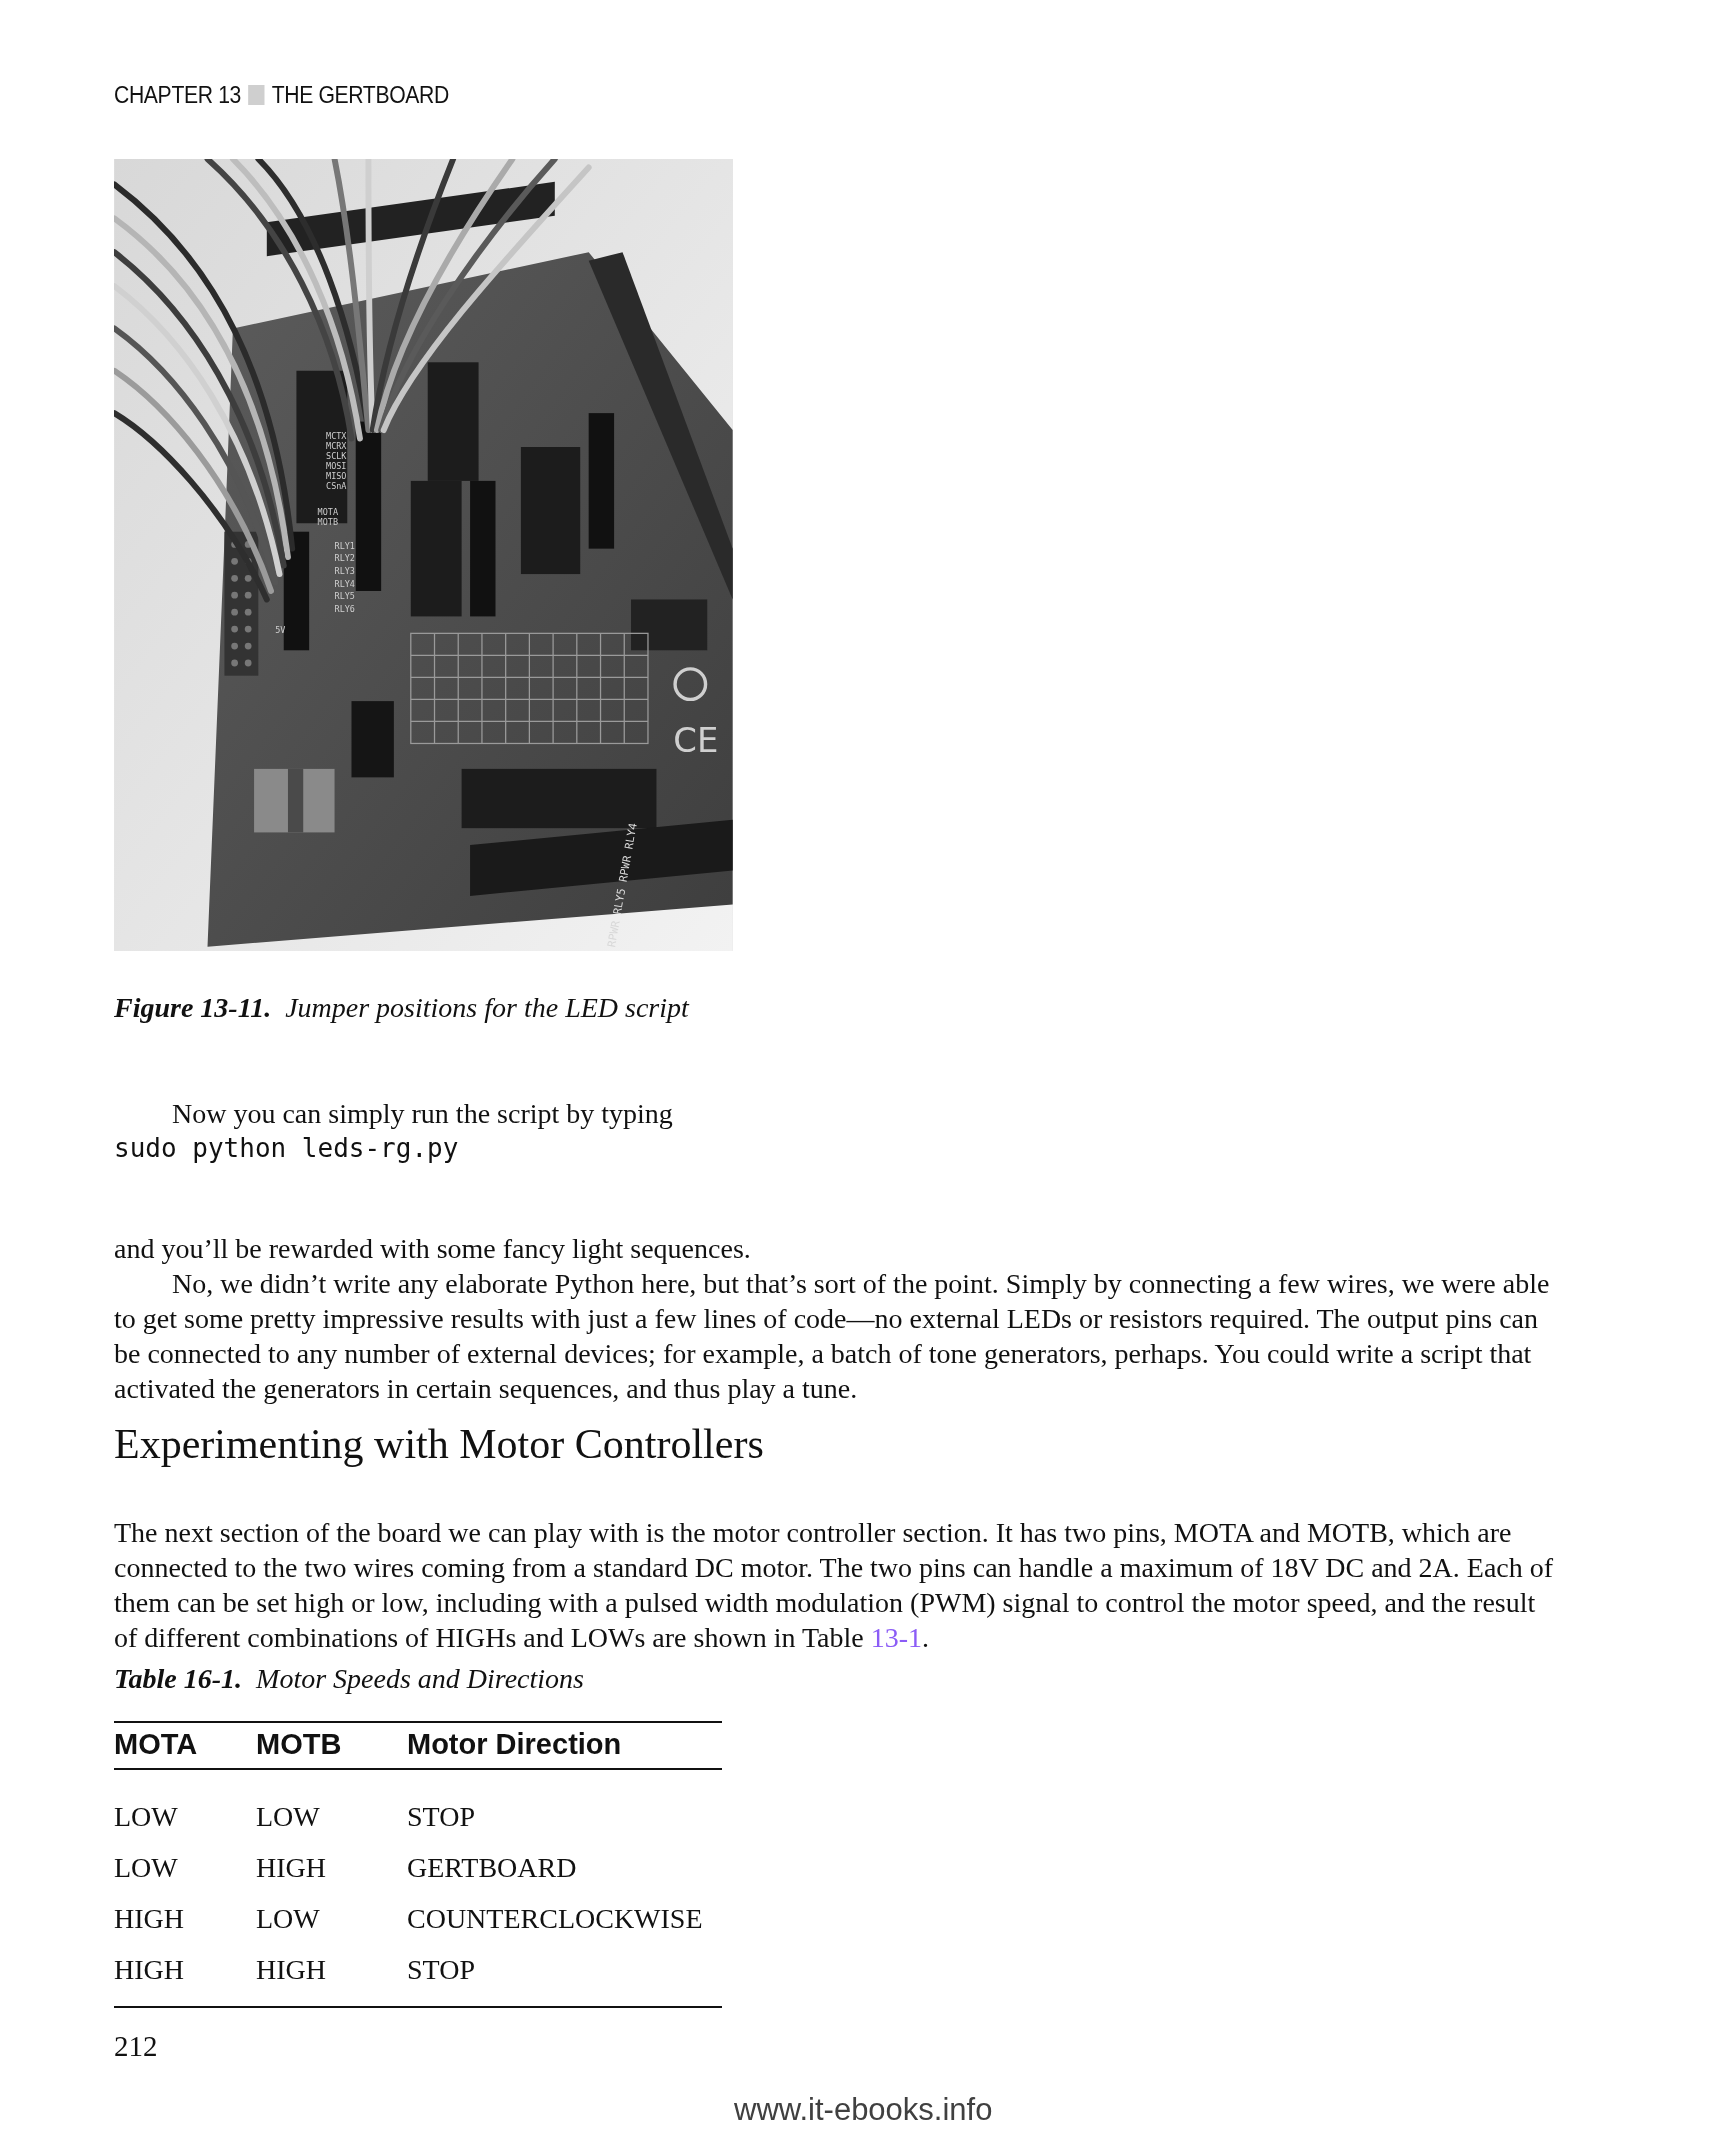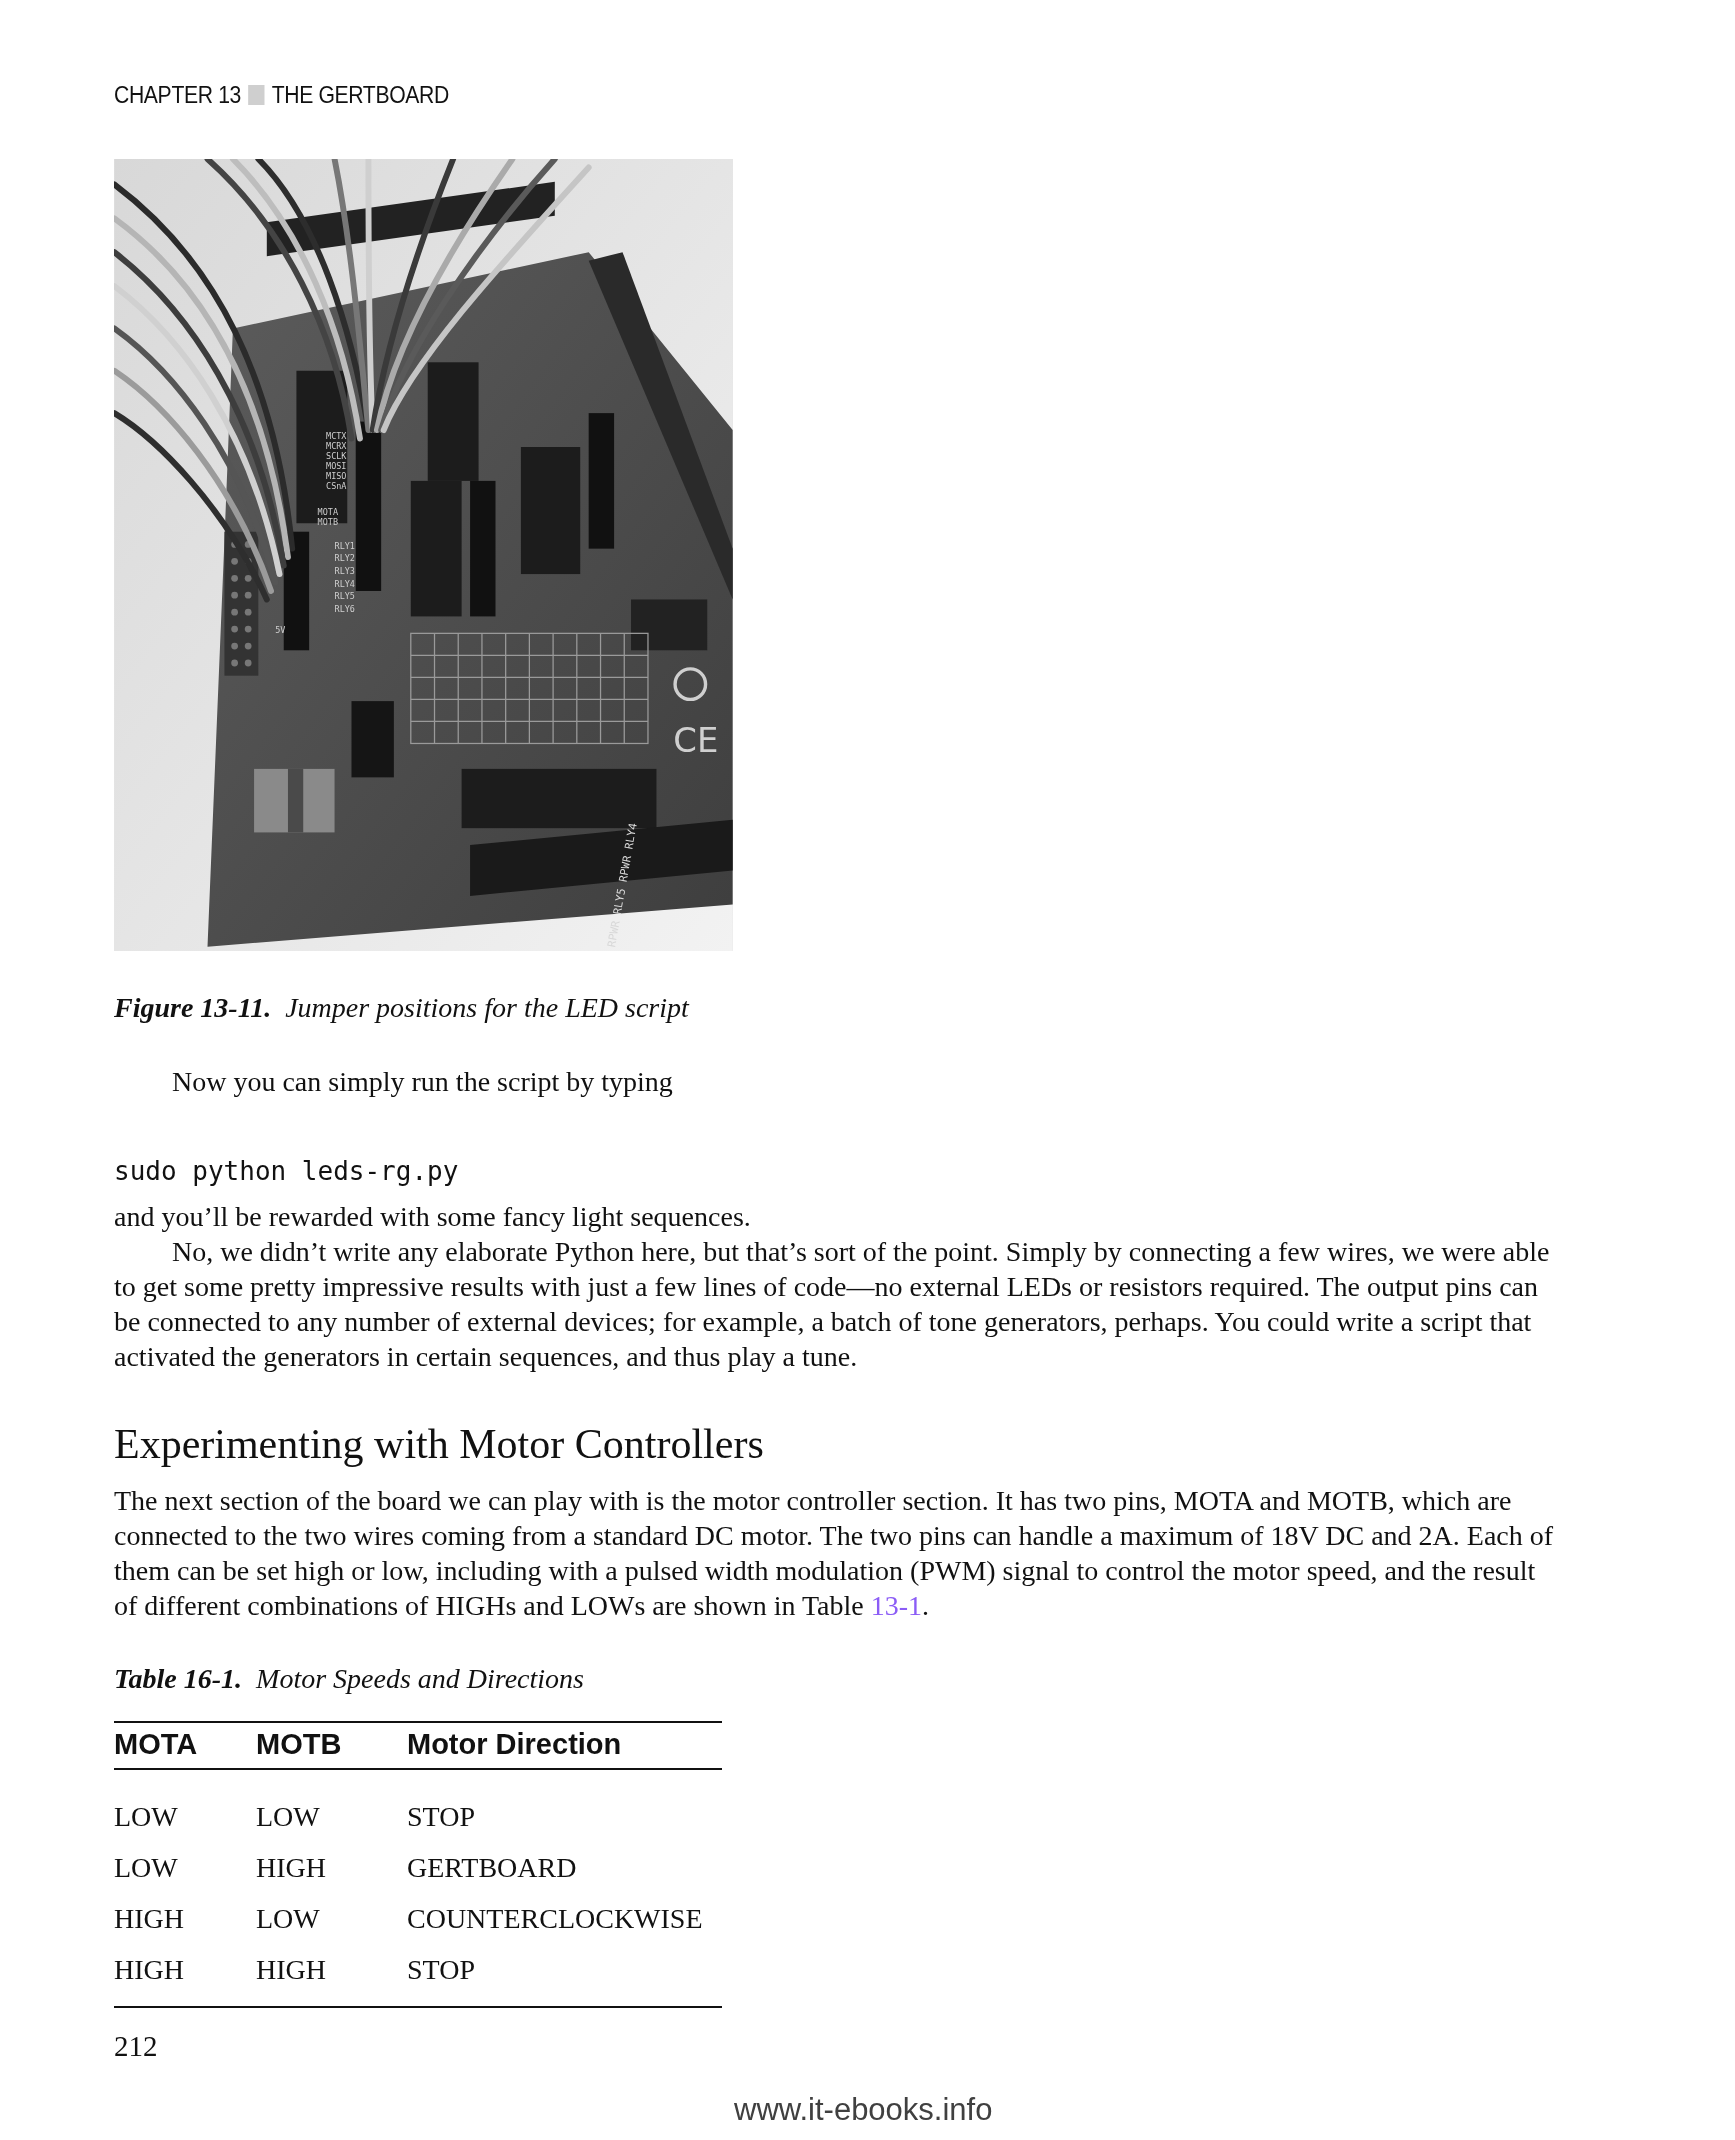--- a/index.html
+++ b/index.html
@@ -17,24 +17,24 @@
 
     .figure {
       position: absolute; left: 114px; top: 159px; width: 619px; height: 792px;
       background: #e6e6e6; overflow: hidden;
     }
     .figure svg { width: 100%; height: 100%; display: block; }
 
     .caption { position: absolute; left: 114px; font-size: 28px; font-style: italic; }
     .caption b { font-weight: bold; }
 
-    .para { position: absolute; left: 114px; width: 1441px; font-size: 28px; line-height: 35px; }
+    .para { position: absolute; left: 114px; width: 1441px; font-size: 28px; line-height: 35px; margin-top: 32px; }
     .para .indent { display: inline-block; width: 58px; }
 
-    .code { position: absolute; left: 114px; font-size: 26px; margin-top: 23px; }
+    .code { position: absolute; left: 114px; font-size: 26px; }
 
     .heading { position: absolute; left: 114px; top: 1420px; font-size: 42px; font-weight: normal; }
 
     .ref { color: #8b5cf6; }
 
     .tbl { position: absolute; left: 114px; top: 1721px; width: 608px; border-collapse: collapse; }
     .tbl th { font-family: "Liberation Sans", "DejaVu Sans", sans-serif; font-weight: bold; font-size: 29px; text-align: left;
               padding: 5.1px 0 6.8px 0; border-top: 2.5px solid #111; border-bottom: 2.5px solid #111; transform-origin: left; }
     .tbl td { font-family: "Liberation Serif", "DejaVu Serif", serif; font-size: 28px; padding: 0; height: 51px; vertical-align: middle; }
     .tbl tr.first td { padding-top: 22px; }

